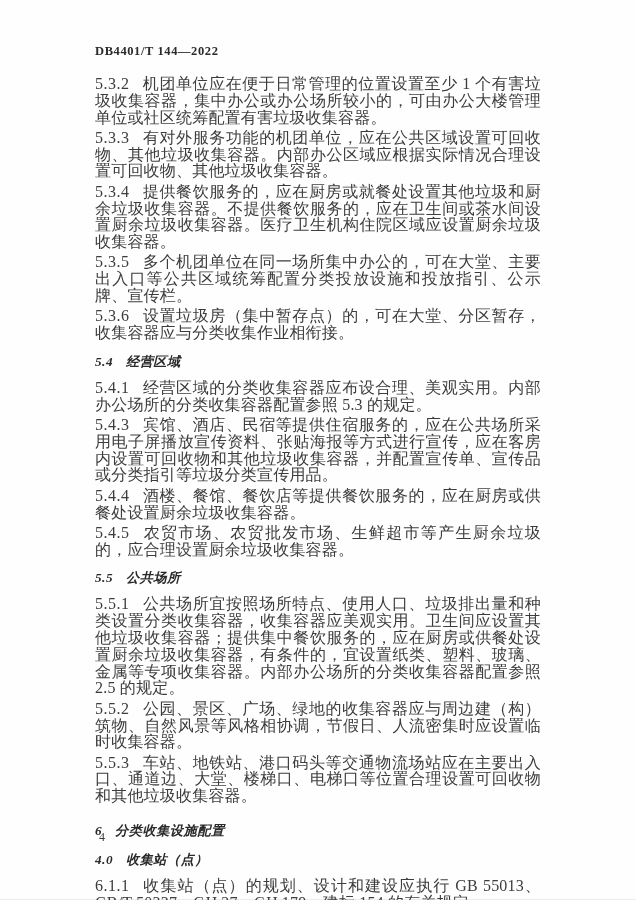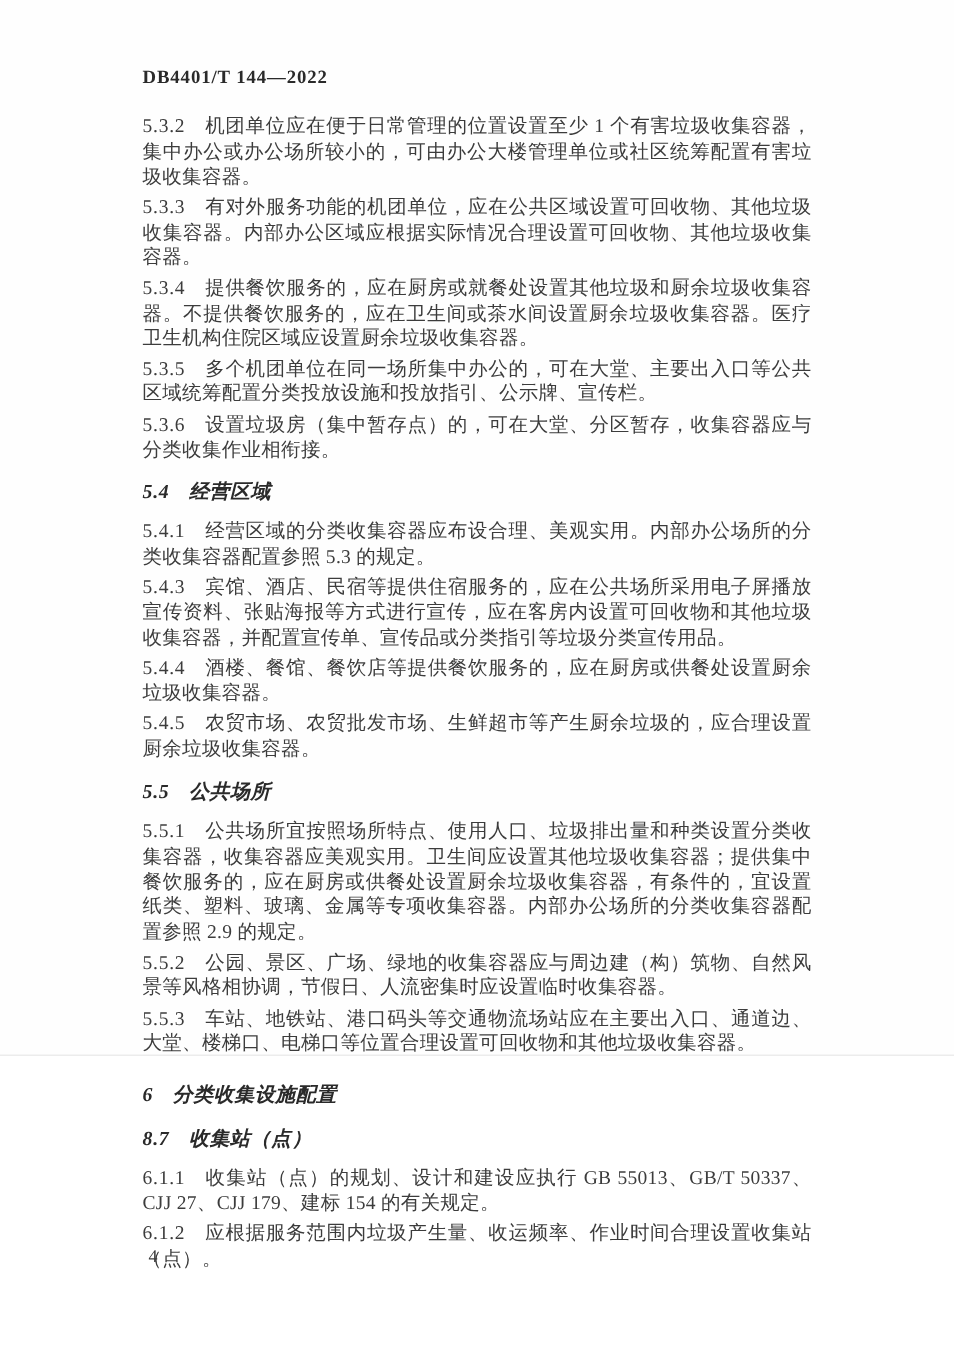--- a/index.html
+++ b/index.html
@@ -9,21 +9,21 @@
   }
   body {
     width: 636px;
     height: 900px;
     overflow: hidden;
     font-family: "Liberation Serif", "DejaVu Serif", serif;
   }
   .page {
     position: relative;
     width: 636px;
-    height: 704px;
+    height: 900px;
     box-sizing: border-box;
     background: var(--page-bg, #fefefe);
     border-bottom: 1px solid #ececec;
   }
   .doc-header {
     position: absolute;
     top: 44px;
     left: 95px;
     font-size: 12.5px;
     font-weight: 600;
@@ -32,21 +32,21 @@
     white-space: nowrap;
   }
   .content {
     position: absolute;
     top: 76px;
     left: 95px;
     width: 446px;
   }
   .clause {
     margin: 0 0 3.5px 0;
-    font-size: 13px;
+    font-size: 16px;
     line-height: 16.8px;
     text-align: justify;
     letter-spacing: 0.2px;
     color: var(--text-color, #3c3c3c);
   }
   .clause .num {
     display: inline-block;
     margin-right: 13px;
     letter-spacing: 0.5px;
   }
@@ -86,23 +86,23 @@
       <p class="clause"><span class="num">5.3.3</span><span>有对外服务功能的机团单位，应在公共区域设置可回收物、其他垃圾收集容器。内部办公区域应根据实际情况合理设置可回收物、其他垃圾收集容器。</span></p>
       <p class="clause"><span class="num">5.3.4</span><span>提供餐饮服务的，应在厨房或就餐处设置其他垃圾和厨余垃圾收集容器。不提供餐饮服务的，应在卫生间或茶水间设置厨余垃圾收集容器。医疗卫生机构住院区域应设置厨余垃圾收集容器。</span></p>
       <p class="clause"><span class="num">5.3.5</span><span>多个机团单位在同一场所集中办公的，可在大堂、主要出入口等公共区域统筹配置分类投放设施和投放指引、公示牌、宣传栏。</span></p>
       <p class="clause"><span class="num">5.3.6</span><span>设置垃圾房（集中暂存点）的，可在大堂、分区暂存，收集容器应与分类收集作业相衔接。</span></p>
       <div class="heading"><span class="hnum">5.4</span><span>经营区域</span></div>
       <p class="clause"><span class="num">5.4.1</span><span>经营区域的分类收集容器应布设合理、美观实用。内部办公场所的分类收集容器配置参照 5.3 的规定。</span></p>
       <p class="clause"><span class="num">5.4.3</span><span>宾馆、酒店、民宿等提供住宿服务的，应在公共场所采用电子屏播放宣传资料、张贴海报等方式进行宣传，应在客房内设置可回收物和其他垃圾收集容器，并配置宣传单、宣传品或分类指引等垃圾分类宣传用品。</span></p>
       <p class="clause"><span class="num">5.4.4</span><span>酒楼、餐馆、餐饮店等提供餐饮服务的，应在厨房或供餐处设置厨余垃圾收集容器。</span></p>
       <p class="clause"><span class="num">5.4.5</span><span>农贸市场、农贸批发市场、生鲜超市等产生厨余垃圾的，应合理设置厨余垃圾收集容器。</span></p>
       <div class="heading"><span class="hnum">5.5</span><span>公共场所</span></div>
-      <p class="clause"><span class="num">5.5.1</span><span>公共场所宜按照场所特点、使用人口、垃圾排出量和种类设置分类收集容器，收集容器应美观实用。卫生间应设置其他垃圾收集容器；提供集中餐饮服务的，应在厨房或供餐处设置厨余垃圾收集容器，有条件的，宜设置纸类、塑料、玻璃、金属等专项收集容器。内部办公场所的分类收集容器配置参照 2.9 的规定。</span></p>
+      <p class="clause"><span class="num">5.5.1</span><span>公共场所宜按照场所特点、使用人口、垃圾排出量和种类设置分类收集容器，收集容器应美观实用。卫生间应设置其他垃圾收集容器；提供集中餐饮服务的，应在厨房或供餐处设置厨余垃圾收集容器，有条件的，宜设置纸类、塑料、玻璃、金属等专项收集容器。内部办公场所的分类收集容器配置参照 2.5 的规定。</span></p>
       <p class="clause"><span class="num">5.5.2</span><span>公园、景区、广场、绿地的收集容器应与周边建（构）筑物、自然风景等风格相协调，节假日、人流密集时应设置临时收集容器。</span></p>
       <p class="clause"><span class="num">5.5.3</span><span>车站、地铁站、港口码头等交通物流场站应在主要出入口、通道边、大堂、楼梯口、电梯口等位置合理设置可回收物和其他垃圾收集容器。</span></p>
       <div class="heading chapter"><span class="hnum">6</span><span>分类收集设施配置</span></div>
-      <div class="heading"><span class="hnum">8.7</span><span>收集站（点）</span></div>
+      <div class="heading"><span class="hnum">4.0</span><span>收集站（点）</span></div>
       <p class="clause"><span class="num">6.1.1</span><span>收集站（点）的规划、设计和建设应执行 GB 55013、GB/T 50337、CJJ 27、CJJ 179、建标 154 的有关规定。</span></p>
       <p class="clause"><span class="num">6.1.2</span><span>应根据服务范围内垃圾产生量、收运频率、作业时间合理设置收集站（点）。</span></p>
     </div>
 
   <div class="page-number">4</div>
 </div>
 
 </body></html>

